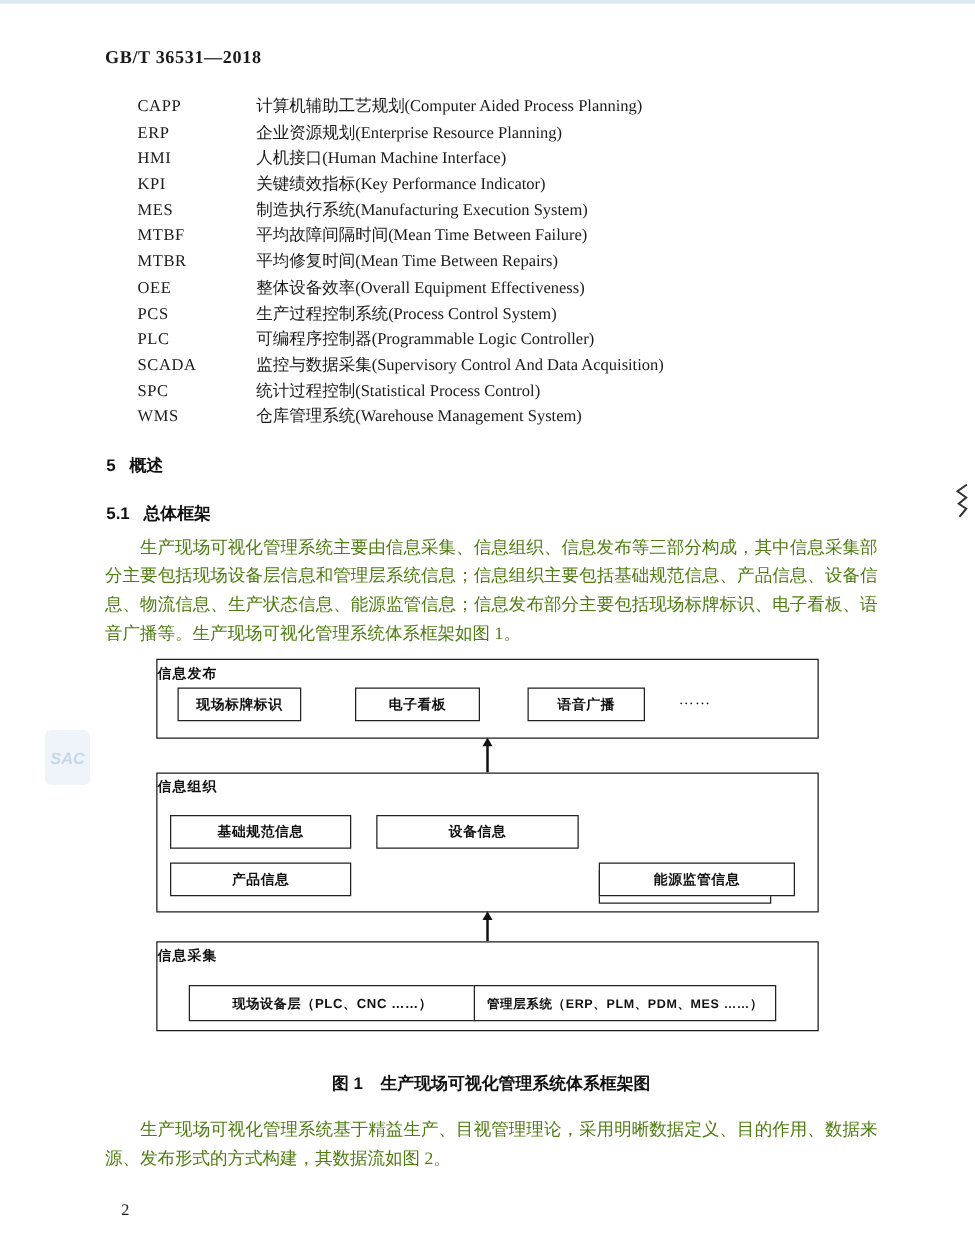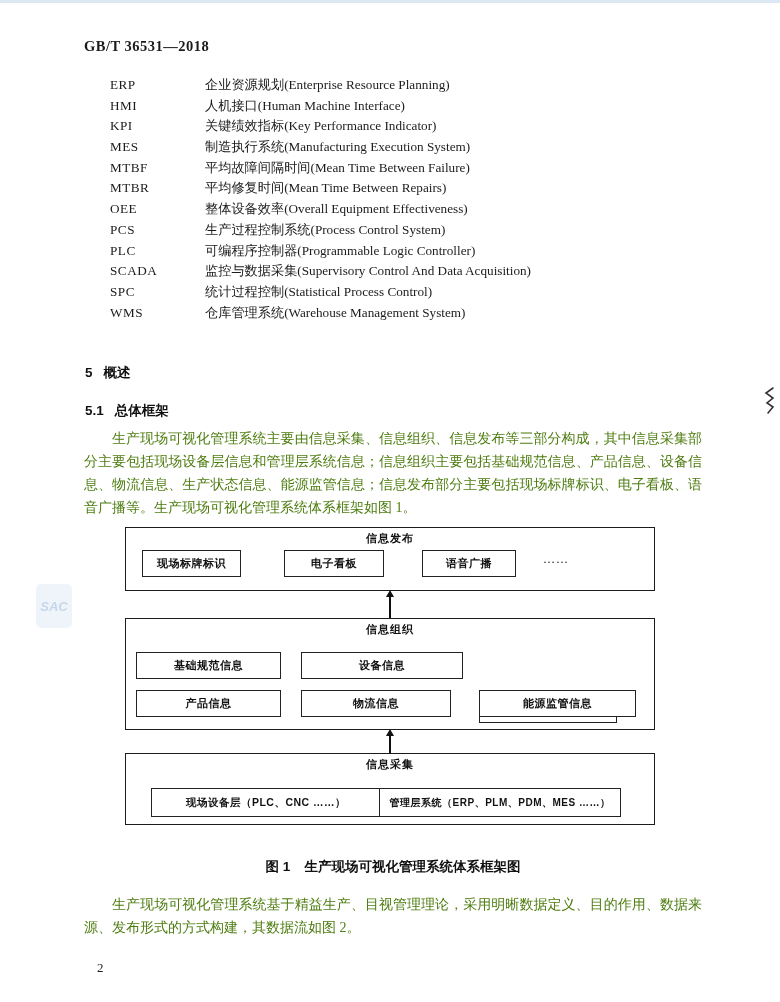--- a/index.html
+++ b/index.html
@@ -46,21 +46,20 @@
   
   .diag-section {
     position: absolute; left: 125px; width: 530px;
     border: 1.6px solid #1c1c1c; background: #fff; box-sizing: border-box;
   }
   #sec-publish  { top: 527px; height: 64px; }
   #sec-organize { top: 618px; height: 112px; }
   #sec-collect  { top: 753px; height: 72px; }
   .diag-title {
     position: absolute; top: 3px; left: 0; width: 100%;
-    text-align: center;
     font-family: Liberation Mono, monospace;
     font-weight: bold; font-size: 11px; letter-spacing: 1px; color: #111;
   }
   .diag-box {
     position: absolute; box-sizing: border-box;
     border: 1.6px solid #222;
     display: flex; align-items: center; justify-content: center;
     font-family: "Liberation Sans", sans-serif;
     font-weight: 600; font-size: 11px; letter-spacing: 0.5px; color: #111;
     background: #fff; white-space: nowrap;
@@ -124,20 +123,21 @@
 </head>
 <body>
 
 <div class="page">
 
   <div class="top-edge"></div>
 
   <div class="doc-header">GB/T 36531—2018</div>
 
   <div class="abbrev-list">
+    <div class="abbrev-row"><span class="abbrev-term">CAPP</span><span class="abbrev-def">计算机辅助工艺规划(Computer Aided Process Planning)</span></div>
     <div class="abbrev-row"><span class="abbrev-term">ERP</span><span class="abbrev-def">企业资源规划(Enterprise Resource Planning)</span></div>
     <div class="abbrev-row"><span class="abbrev-term">HMI</span><span class="abbrev-def">人机接口(Human Machine Interface)</span></div>
     <div class="abbrev-row"><span class="abbrev-term">KPI</span><span class="abbrev-def">关键绩效指标(Key Performance Indicator)</span></div>
     <div class="abbrev-row"><span class="abbrev-term">MES</span><span class="abbrev-def">制造执行系统(Manufacturing Execution System)</span></div>
     <div class="abbrev-row"><span class="abbrev-term">MTBF</span><span class="abbrev-def">平均故障间隔时间(Mean Time Between Failure)</span></div>
     <div class="abbrev-row"><span class="abbrev-term">MTBR</span><span class="abbrev-def">平均修复时间(Mean Time Between Repairs)</span></div>
     <div class="abbrev-row"><span class="abbrev-term">OEE</span><span class="abbrev-def">整体设备效率(Overall Equipment Effectiveness)</span></div>
     <div class="abbrev-row"><span class="abbrev-term">PCS</span><span class="abbrev-def">生产过程控制系统(Process Control System)</span></div>
     <div class="abbrev-row"><span class="abbrev-term">PLC</span><span class="abbrev-def">可编程序控制器(Programmable Logic Controller)</span></div>
     <div class="abbrev-row"><span class="abbrev-term">SCADA</span><span class="abbrev-def">监控与数据采集(Supervisory Control And Data Acquisition)</span></div>
@@ -163,21 +163,20 @@
   </div>
 
   <div class="up-arrow" id="arrow-1"></div>
 
   <div class="diag-section" id="sec-organize">
     <div class="diag-title">信息组织</div>
     <div class="diag-box" id="box-org-r1c0">基础规范信息</div>
     <div class="diag-box" id="box-org-r1c1">设备信息</div>
     <div class="diag-box" id="box-org-r1c2">生产状态信息</div>
     <div class="diag-box" id="box-org-r2c0">产品信息</div>
-    <div class="diag-box" id="box-org-r2c1">物流信息</div>
     <div class="diag-box" id="box-org-r2c2">能源监管信息</div>
   </div>
 
   <div class="up-arrow" id="arrow-2"></div>
 
   <div class="diag-section" id="sec-collect">
     <div class="diag-title">信息采集</div>
     <div class="diag-box" id="box-col-0">现场设备层（PLC、CNC ……）</div>
     <div class="diag-box" id="box-col-1">管理层系统（ERP、PLM、PDM、MES ……）</div>
   </div>

